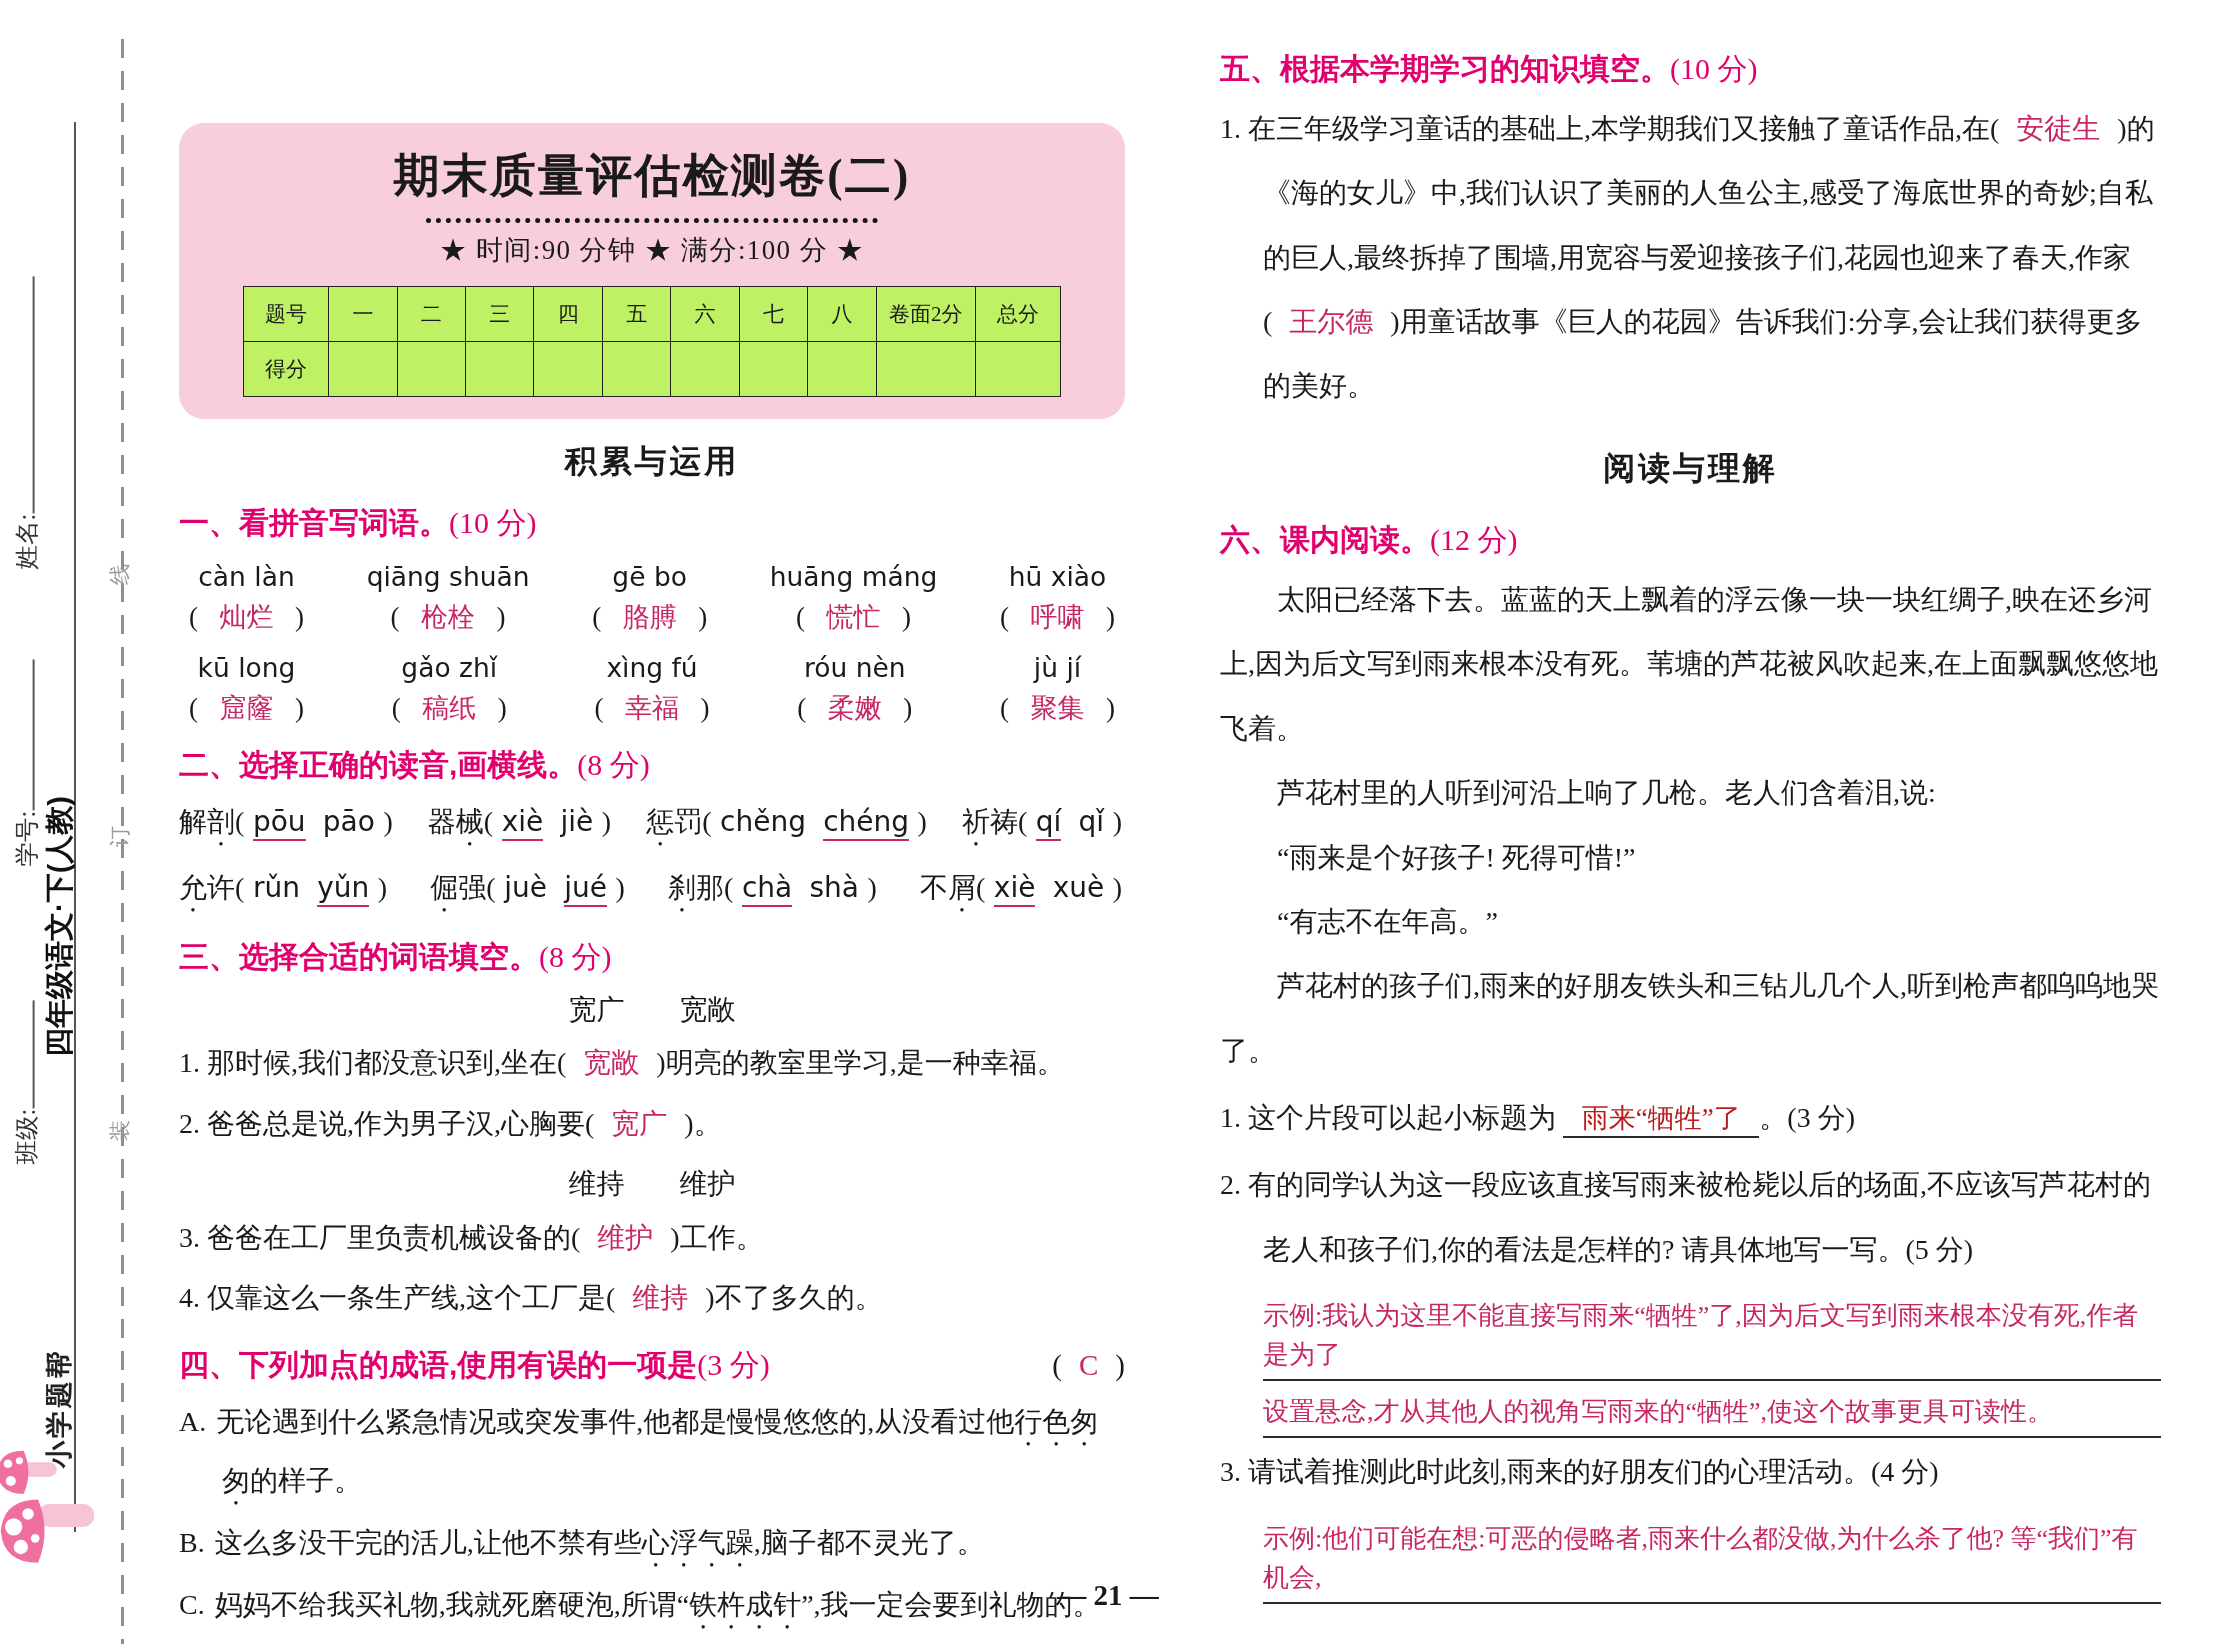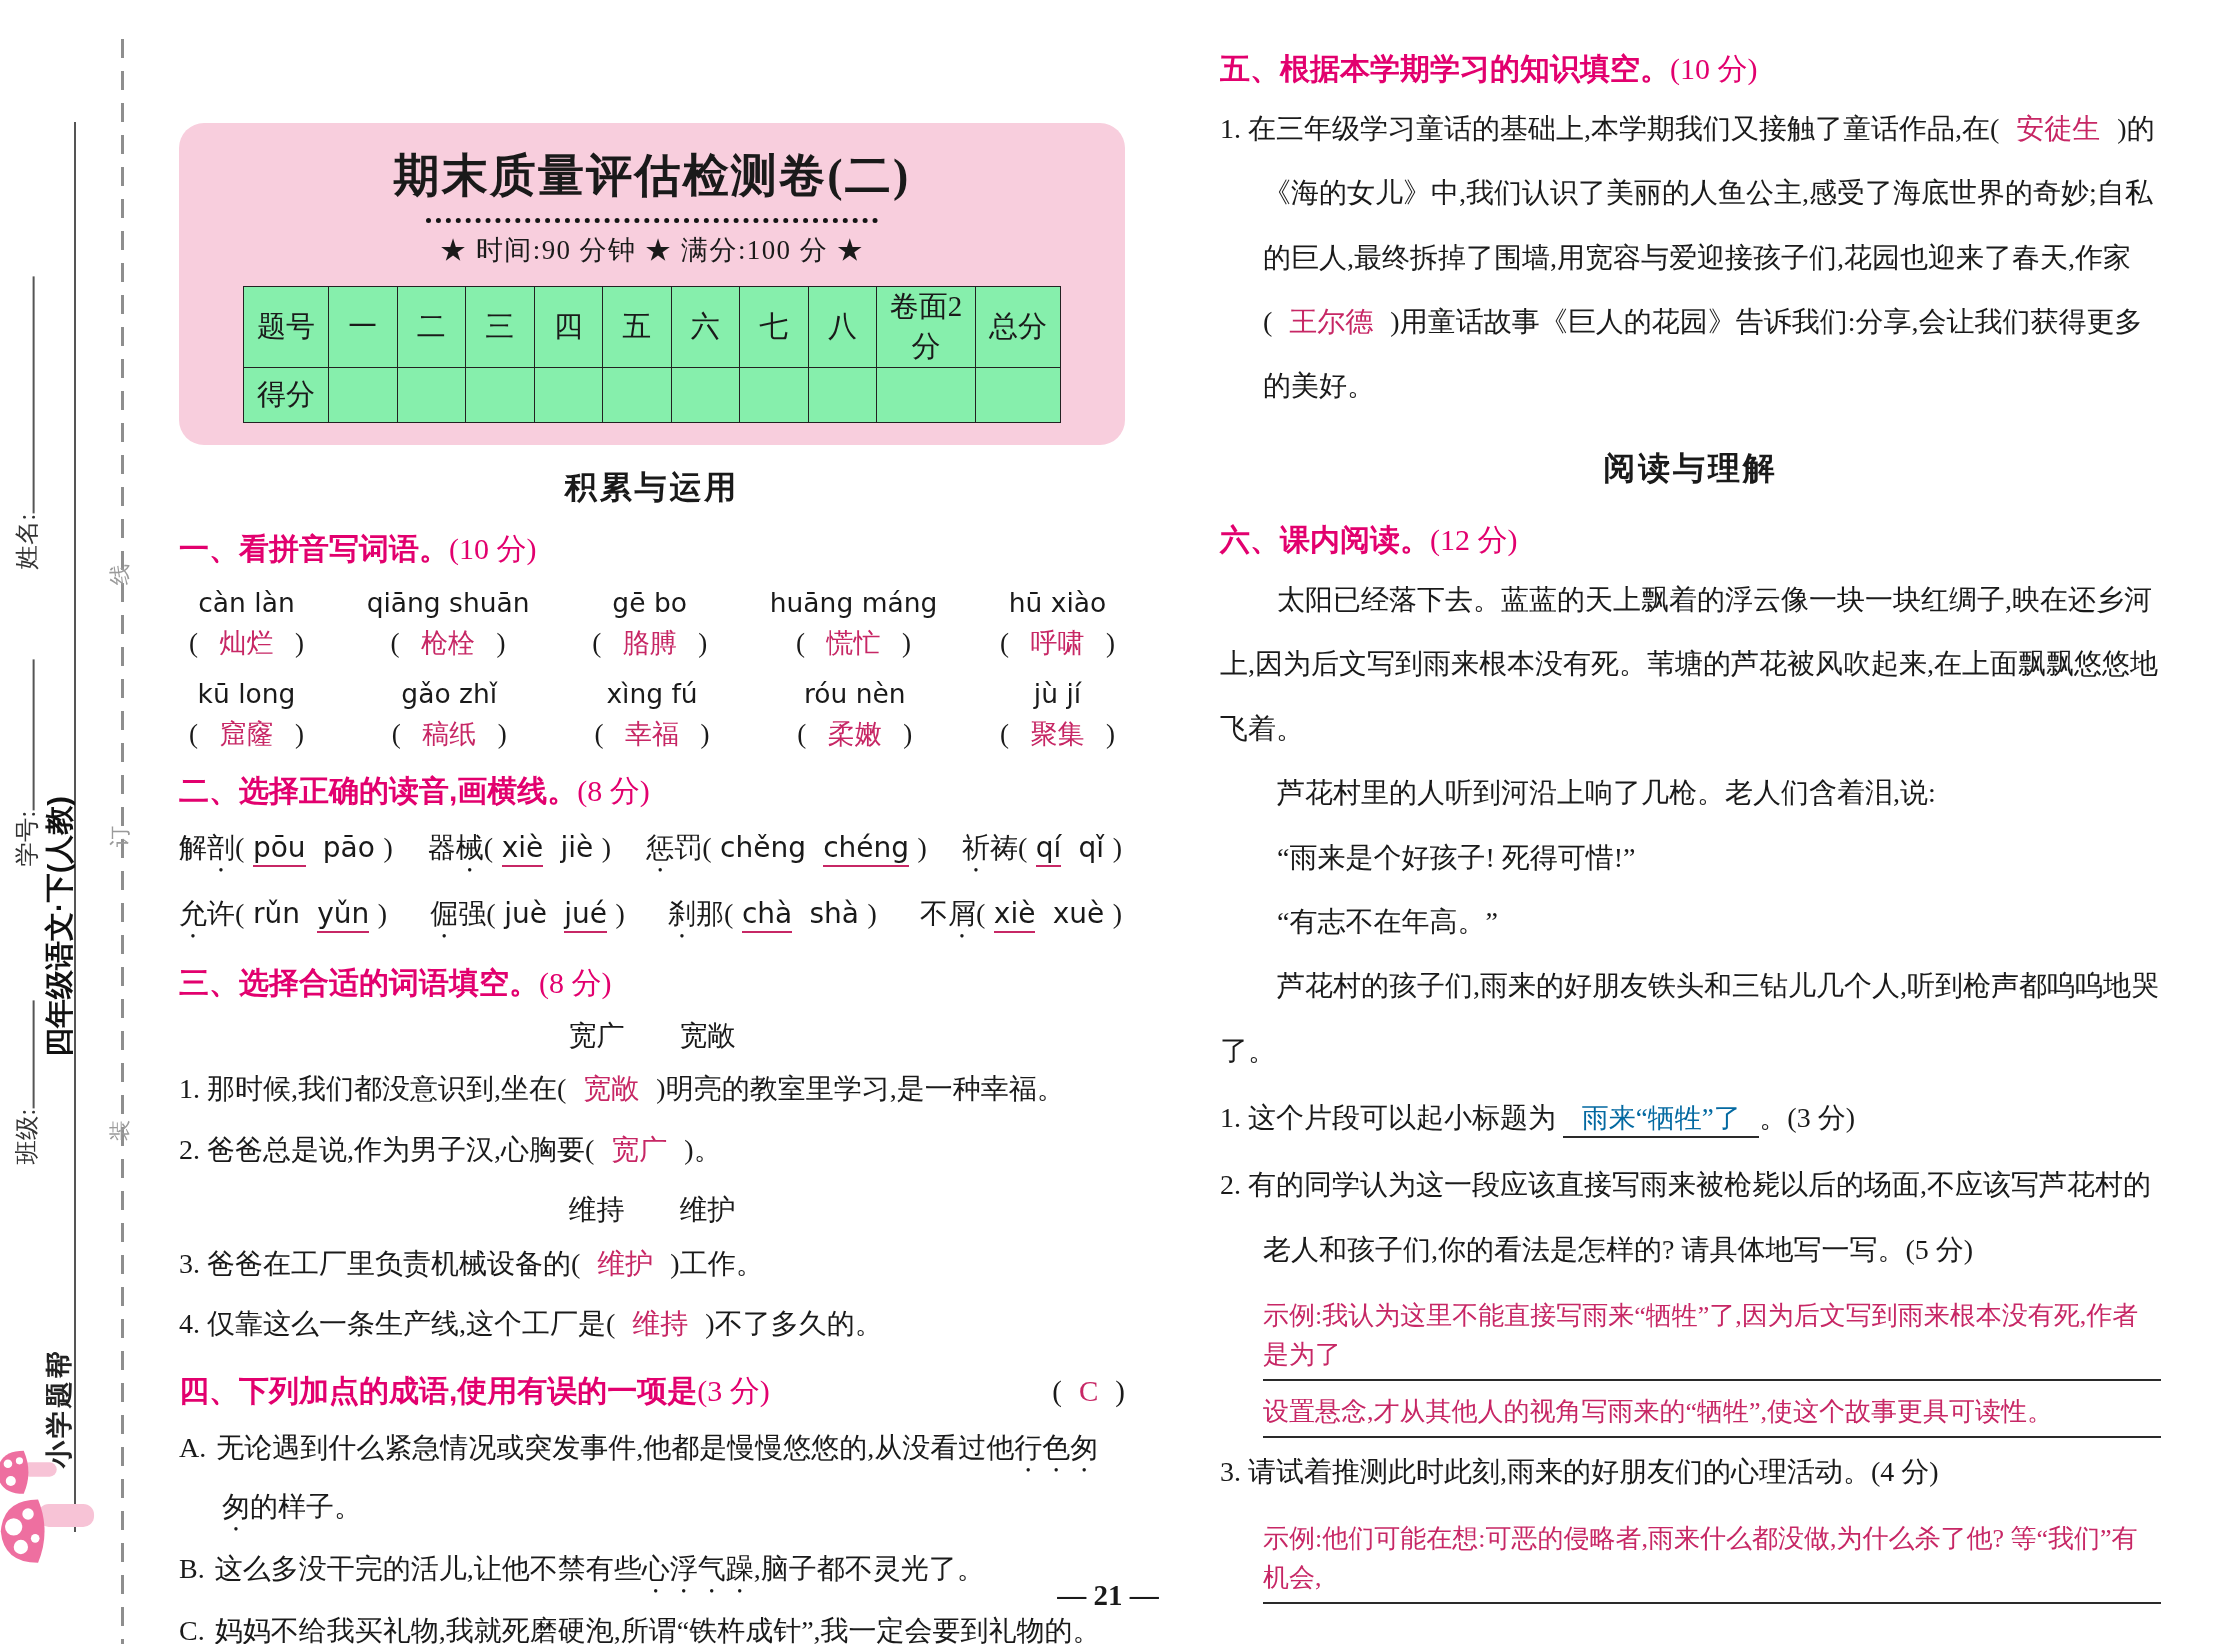--- a/index.html
+++ b/index.html
@@ -19,21 +19,21 @@
   .bind-char { position:absolute; transform:rotate(-90deg); color:#9a9a9a; font-size:21.5px; }
   .mushrooms { position:absolute; left:-8.6px; top:1449px; transform:rotate(-90deg); }
   
   .col-left  { position:absolute; left:179px;  top:123px; width:946px; }
   .col-right { position:absolute; left:1220px; top:30px;  width:941px; font-size:28px; }
   
   .title-box { background:#f8cedd; border-radius:25px; padding:21.5px 14.3px 21.5px; }
   .exam-title { text-align:center; font-size:46px; font-weight:bold; letter-spacing:2.2px; }
   .dotted-sep { width:452px; margin:11.5px auto 8.6px; border-bottom:5px dotted #151515; height:0; }
   .exam-meta { text-align:center; font-size:27px; letter-spacing:1.4px; }
-  table.score { width:818px; margin:18.7px auto 0; border-collapse:collapse; background:#86efac; font-size:29px; }
+  table.score { width:818px; margin:18.7px auto 0; border-collapse:collapse; background:#bef264; font-size:21px; }
   table.score td { border:1.4px solid #222; height:55px; text-align:center; vertical-align:middle; }
   td.c-label { width:90px; } td.c-num { width:72px; } td.c-wide { width:105px; } td.c-total { width:90px; }
   
   .part-title { text-align:center; font-size:32px; font-weight:bold; margin:21.5px 0 4.3px;
     font-family:"Liberation Sans","DejaVu Sans",sans-serif; letter-spacing:2.9px; }
   .sec-h { color:#e2006e; font-weight:bold; font-size:30px; margin:18.7px 0 7.2px;
     font-family:"Liberation Sans","DejaVu Sans",sans-serif; }
   .sec-h .score { font-weight:normal; font-family:"Liberation Serif","DejaVu Serif",serif; }
   .flexh { display:flex; justify-content:space-between; align-items:baseline; }
   .ians { color:#c72765; padding:0 17px; }
@@ -52,21 +52,21 @@
   .u { border-bottom:2.2px solid #c72765; padding-bottom:1.4px; }
   
   .bank { display:flex; justify-content:center; gap:55px; font-size:28px; margin:13px 0 5.7px; }
   
   .ans-choice { font-family:"Liberation Serif","DejaVu Serif",serif; font-weight:normal; font-size:29px; color:#1a1a1a; }
   
   .col-right .q { line-height:2.3; }
   .para { text-indent:57px; line-height:2.3; }
   .sample { margin-left:43px; }
   .ans-line { color:#c72765; font-size:26px; border-bottom:2.2px solid #2a2a2a; padding:11.5px 0 4.3px; line-height:1.5; }
-  .stitle { color:#0369a1; border-bottom:2.2px solid #2a2a2a; padding:0 18.7px 2.9px; font-size:27px; }
+  .stitle { color:#b91c1c; border-bottom:2.2px solid #2a2a2a; padding:0 18.7px 2.9px; font-size:27px; }
   .page-num { position:absolute; left:0; right:0; bottom:33px; text-align:center;
     font-size:29px; font-weight:bold; }
 </style>
 </head>
 <body>
 
 <div class="solid-line"></div>
 <div class="dash-line"></div>
 
 <div class="v-item" style="left:43px; top:537px;">

